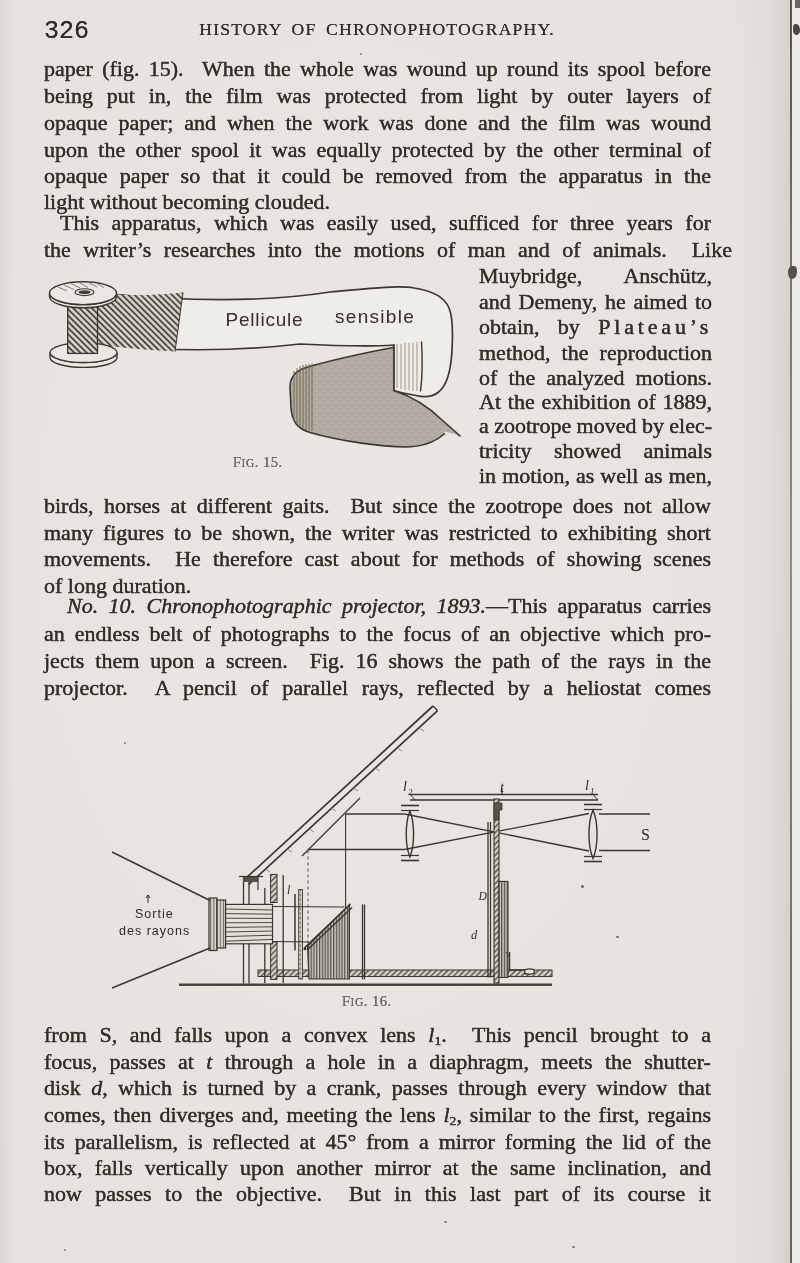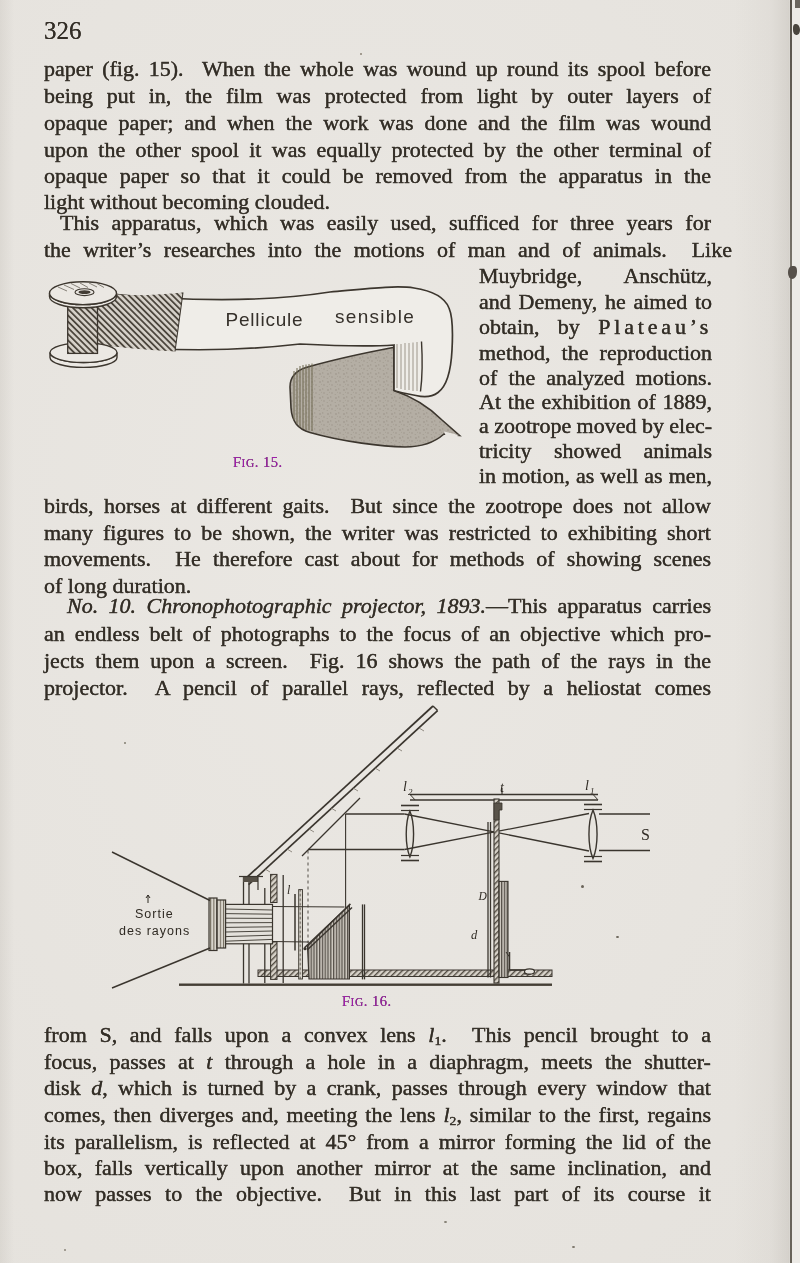--- a/index.html
+++ b/index.html
@@ -2,21 +2,21 @@
 <html><head><meta charset="utf-8"><title>326</title><style>
 html,body{margin:0;padding:0;}
 #page{position:relative;width:800px;height:1263px;background:#e9e6e1;overflow:hidden;
 font-family:"Liberation Serif",serif;color:#322d26;}
 .bl{position:absolute;font-size:20.2px;line-height:26.6px;white-space:normal;
 text-shadow:0 0 0.6px #3a352d;-webkit-text-stroke:0.3px #413c34;transform:scaleX(1.09);transform-origin:0 0;}
 .wl{position:absolute;font-size:20.2px;line-height:25.4px;width:213.8px;left:479px;transform:scaleX(1.09);transform-origin:0 0;
 text-align:justify;text-align-last:justify;text-shadow:0 0 0.6px #3a352d;-webkit-text-stroke:0.3px #413c34;}
 i{font-style:italic;}
 sub{font-size:0.62em;vertical-align:baseline;position:relative;top:0.25em;}
-.cap{position:absolute;font-size:14.5px;letter-spacing:0.5px;color:#a21caf;text-shadow:0 0 0.4px #3a352d;}
+.cap{position:absolute;font-size:14.5px;letter-spacing:0.5px;color:#737373;text-shadow:0 0 0.4px #3a352d;}
 .sc{font-size:11.5px;}
 </style></head><body>
 <div id="page">
 
 <div style="position:absolute;left:0;top:0;width:789px;height:1263px;background:
 linear-gradient(90deg, rgba(175,169,160,0.20) 0px, rgba(175,169,160,0) 14px),
 linear-gradient(270deg, rgba(140,134,125,0.18) 0px, rgba(160,154,145,0.08) 18px, rgba(160,154,145,0) 55px),
 radial-gradient(ellipse 900px 1400px at 45% 42%, rgba(255,255,255,0.05), rgba(120,114,105,0.05));"></div>
 
 <div style="position:absolute;left:581px;top:885px;width:3px;height:3px;background:#6a6459;border-radius:50%;"></div>
@@ -28,21 +28,22 @@
 <div style="position:absolute;left:709px;top:606px;width:2px;height:2px;background:#8a8478;border-radius:50%;"></div>
 <div style="position:absolute;left:360px;top:53px;width:2px;height:2px;background:#8d8377;border-radius:50%;"></div>
 
 <div style="position:absolute;left:789px;top:0;width:11px;height:1263px;background:#e7e4df;"></div>
 <div style="position:absolute;left:790px;top:0;width:1.8px;height:1263px;background:linear-gradient(180deg,#57524a 0%,#7d786f 25%,#918c84 45%,#7d786f 65%,#676259 100%);box-shadow:0 0 1.2px #8a857d;"></div>
 <div style="position:absolute;left:792px;top:0;width:8px;height:1263px;background:#eceae6;"></div>
 <div style="position:absolute;left:793px;top:24px;width:7px;height:11px;background:#4a453e;border-radius:40% 60% 50% 50%;"></div>
 <div style="position:absolute;left:788px;top:266px;width:9px;height:13px;background:#56504a;border-radius:50% 40% 60% 50%;"></div>
 <div style="position:absolute;left:795px;top:0px;width:5px;height:8px;background:#6b665f;"></div>
 
-<div style="position:absolute;left:44px;top:16.5px;font-size:25px;letter-spacing:0px;text-shadow:0 0 0.5px #3a352d;">326</div>
+<div style="position:absolute;left:44px;top:16.5px;font-size:25px;letter-spacing:0px;text-shadow:0 0 0.5px #3a352d;font-family:Liberation Mono, monospace;">326</div>
+<div style="position:absolute;left:0;top:19px;width:754px;text-align:center;font-size:17.6px;letter-spacing:1.2px;word-spacing:4px;text-shadow:0 0 0.6px #3a352d;">HISTORY OF CHRONOPHOTOGRAPHY.</div>
 <div class="bl" style="left:44px;top:56.0px;width:611.9px;text-align:justify;text-align-last:justify;">paper (fig. 15). &nbsp;When the whole was wound up round its spool before</div>
 <div class="bl" style="left:44px;top:83.0px;width:611.9px;text-align:justify;text-align-last:justify;">being put in, the film was protected from light by outer layers of</div>
 <div class="bl" style="left:44px;top:110.0px;width:611.9px;text-align:justify;text-align-last:justify;">opaque paper; and when the work was done and the film was wound</div>
 <div class="bl" style="left:44px;top:137.0px;width:611.9px;text-align:justify;text-align-last:justify;">upon the other spool it was equally protected by the other terminal of</div>
 <div class="bl" style="left:44px;top:163.3px;width:611.9px;text-align:justify;text-align-last:justify;">opaque paper so that it could be removed from the apparatus in the</div>
 <div class="bl" style="left:44px;top:188.5px;width:611.9px;">light without becoming clouded.</div>
 <div class="bl" style="left:44px;top:210.3px;width:611.9px;text-align:justify;text-align-last:justify;text-indent:14.7px;">This apparatus, which was easily used, sufficed for three years for</div>
 <div class="bl" style="left:44px;top:237.3px;width:631.2px;text-align:justify;text-align-last:justify;">the writer’s researches into the motions of man and of animals. &nbsp;Like</div>
 <div class="wl" style="top:264.0px;">Muybridge, &nbsp;Anschütz,</div>
 <div class="wl" style="top:289.5px;">and Demeny, he aimed to</div>

